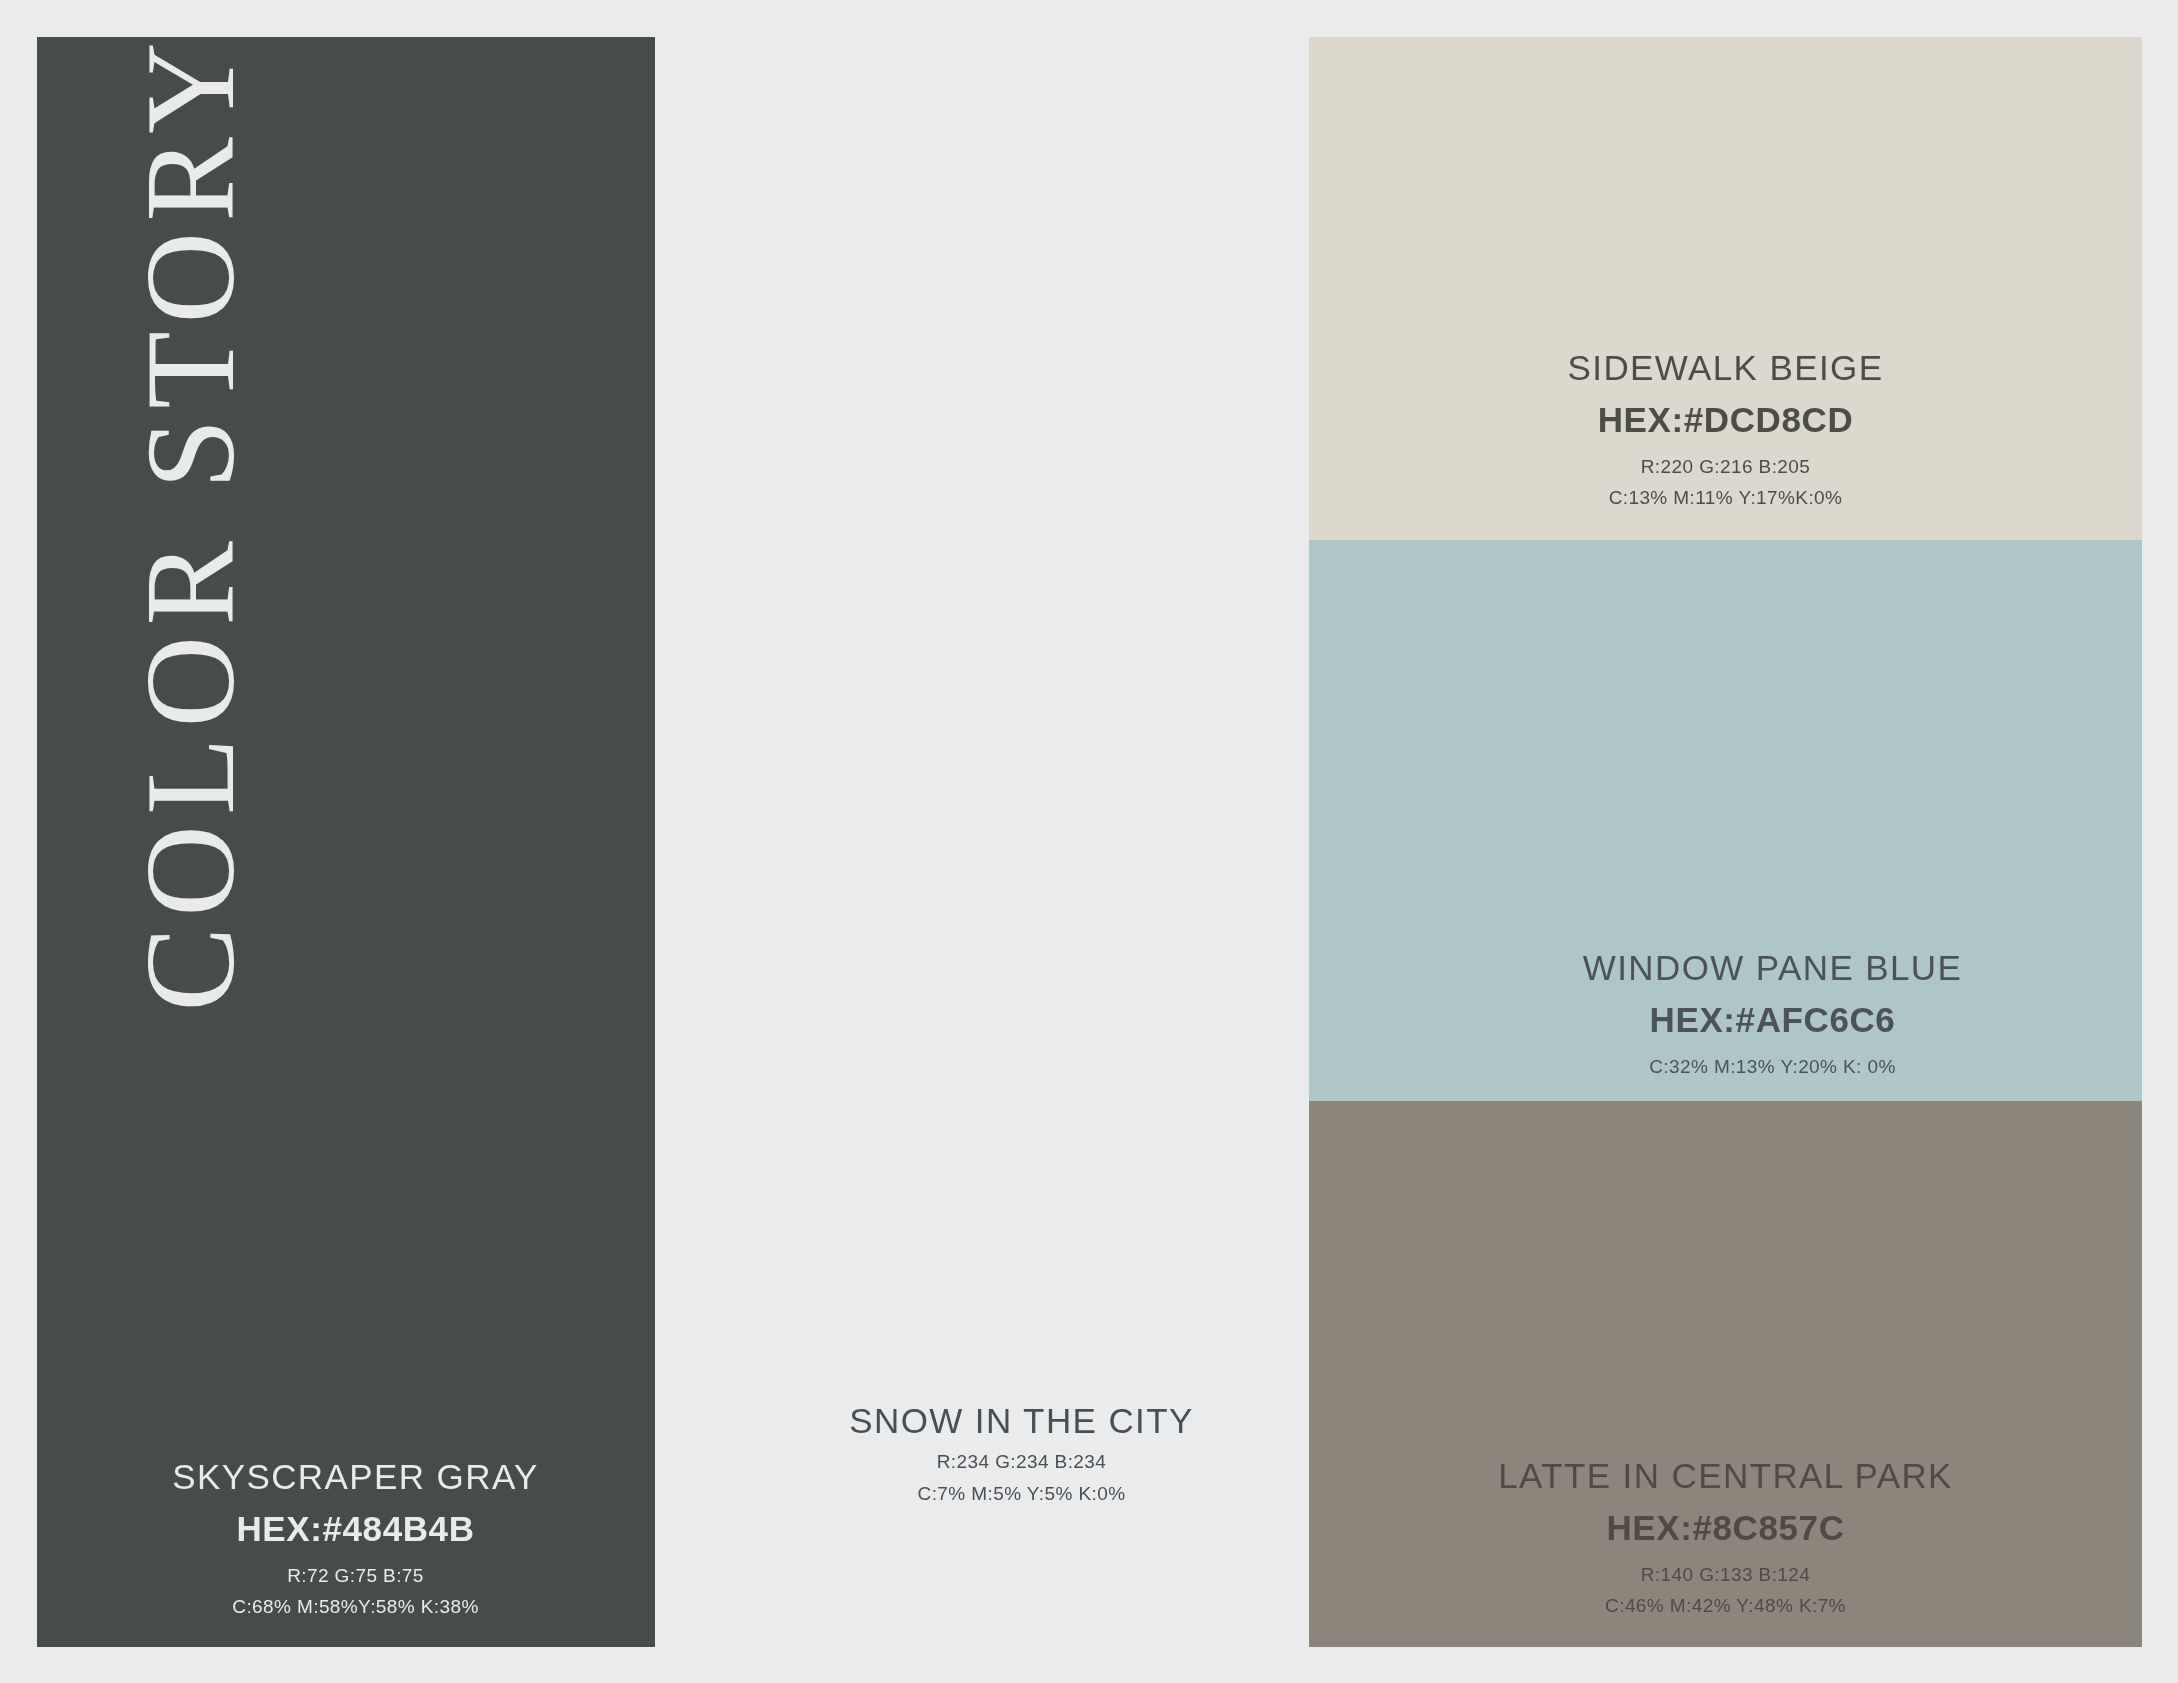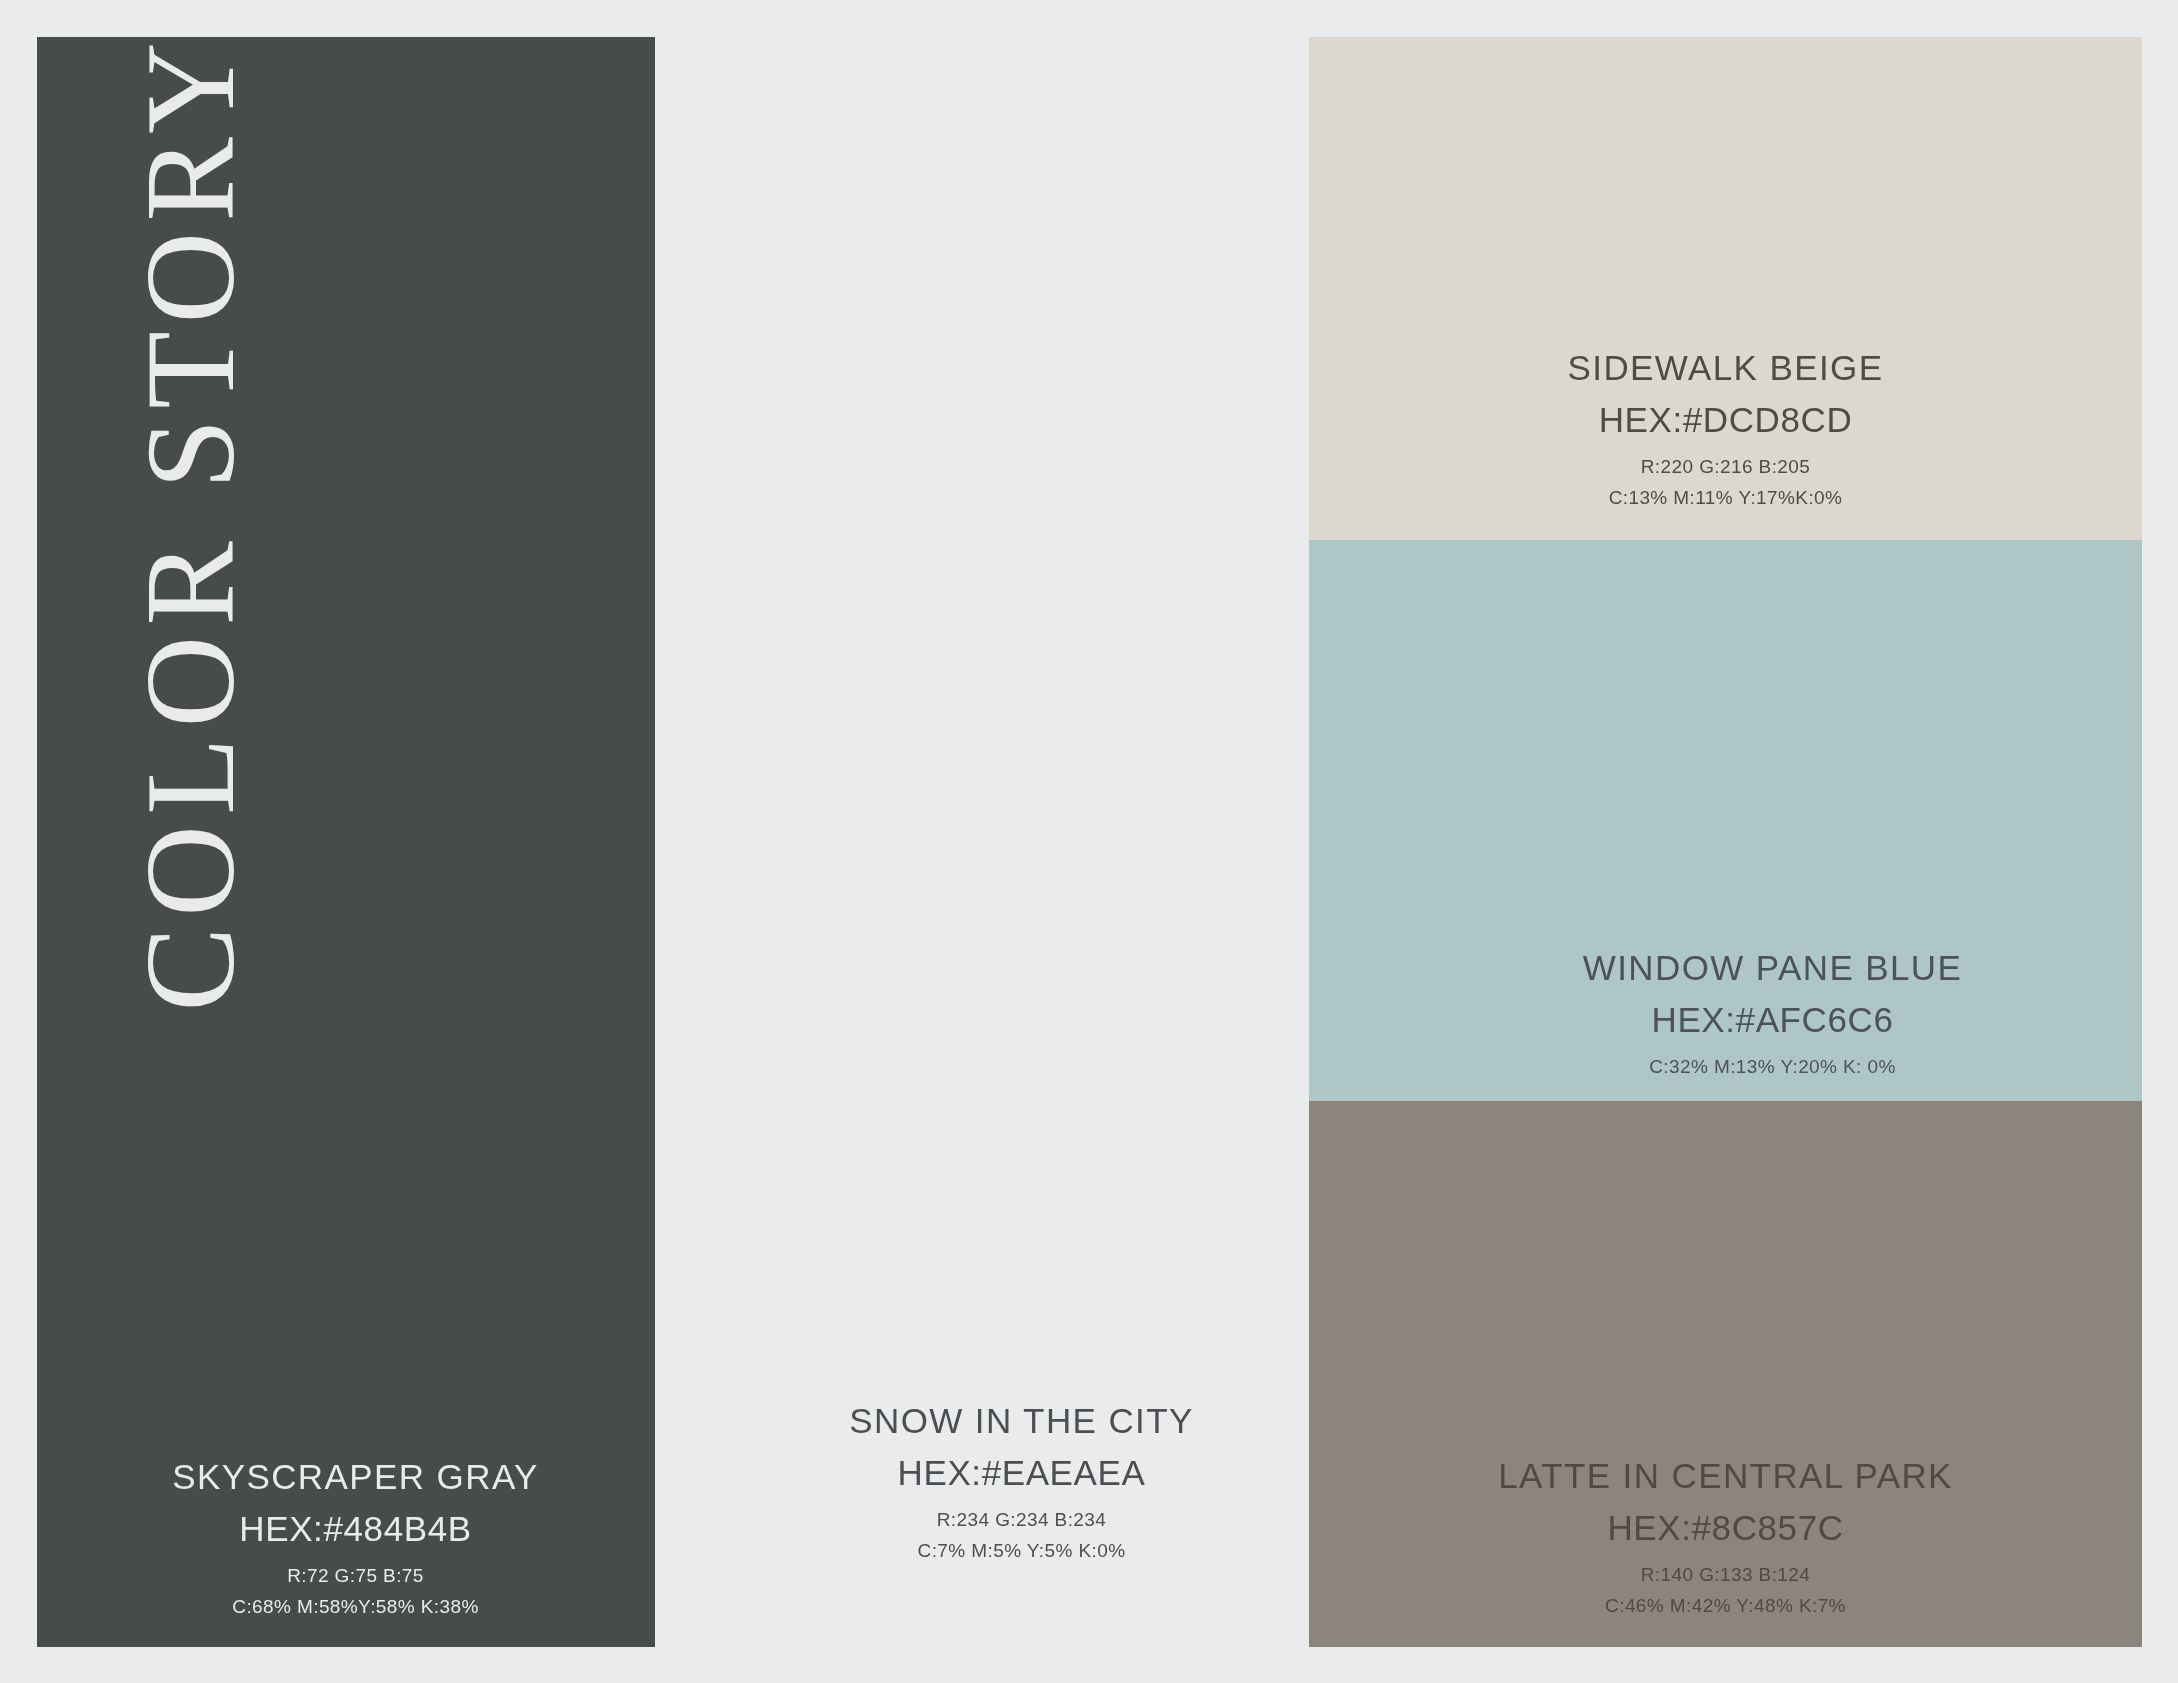--- a/index.html
+++ b/index.html
@@ -90,21 +90,21 @@
   .cap-name {
     font-size: 35px;
     letter-spacing: 1.4px;
     font-weight: 400;
     display: block;
     margin-bottom: 5px;
   }
   .cap-hex {
     font-size: 35px;
     letter-spacing: 0.6px;
-    font-weight: 400;
+    font-weight: 700;
     display: block;
     margin-bottom: 10px;
   }
   .cap-rgb {
     font-size: 19px;
     letter-spacing: 0.4px;
     display: block;
     margin-bottom: 6px;
   }
   .cap-cmyk {
@@ -133,21 +133,20 @@
       <span class="cap-name">SKYSCRAPER GRAY</span>
       <span class="cap-hex">HEX:#484B4B</span>
       <span class="cap-rgb">R:72 G:75 B:75</span>
       <span class="cap-cmyk">C:68% M:58%Y:58% K:38%</span>
     </div>
   </div>
 
   <div class="panel-middle">
     <div class="caption cap-on-light" style="left:0; top:1360px;padding-left:40px;">
       <span class="cap-name">SNOW IN THE CITY</span>
-      <span class="cap-hex">HEX:#EAEAEA</span>
       <span class="cap-rgb">R:234 G:234 B:234</span>
       <span class="cap-cmyk">C:7% M:5% Y:5% K:0%</span>
     </div>
   </div>
 
   <div class="panel-right">
 
     <div class="band band-beige">
       <div class="caption cap-on-beige" style="left:0; top:307px;">
         <span class="cap-name">SIDEWALK BEIGE</span>

